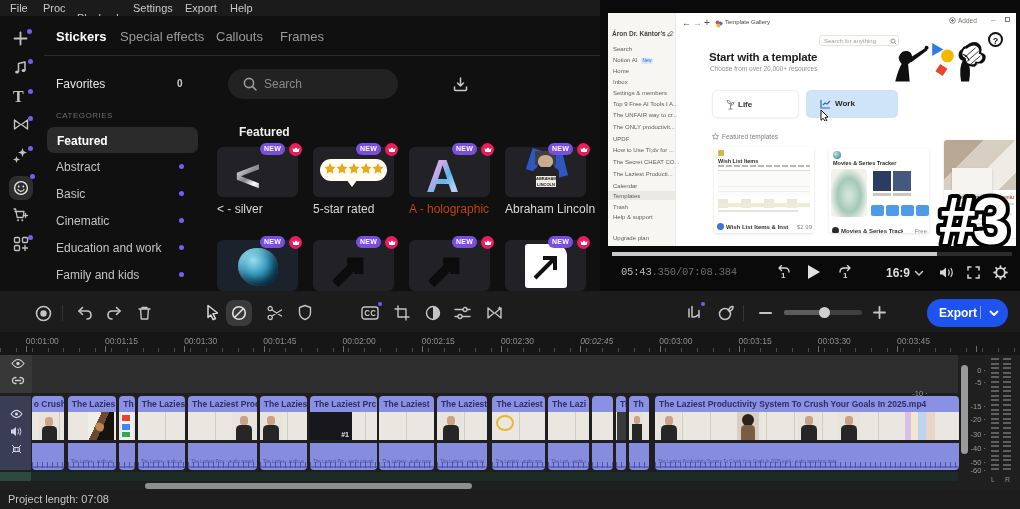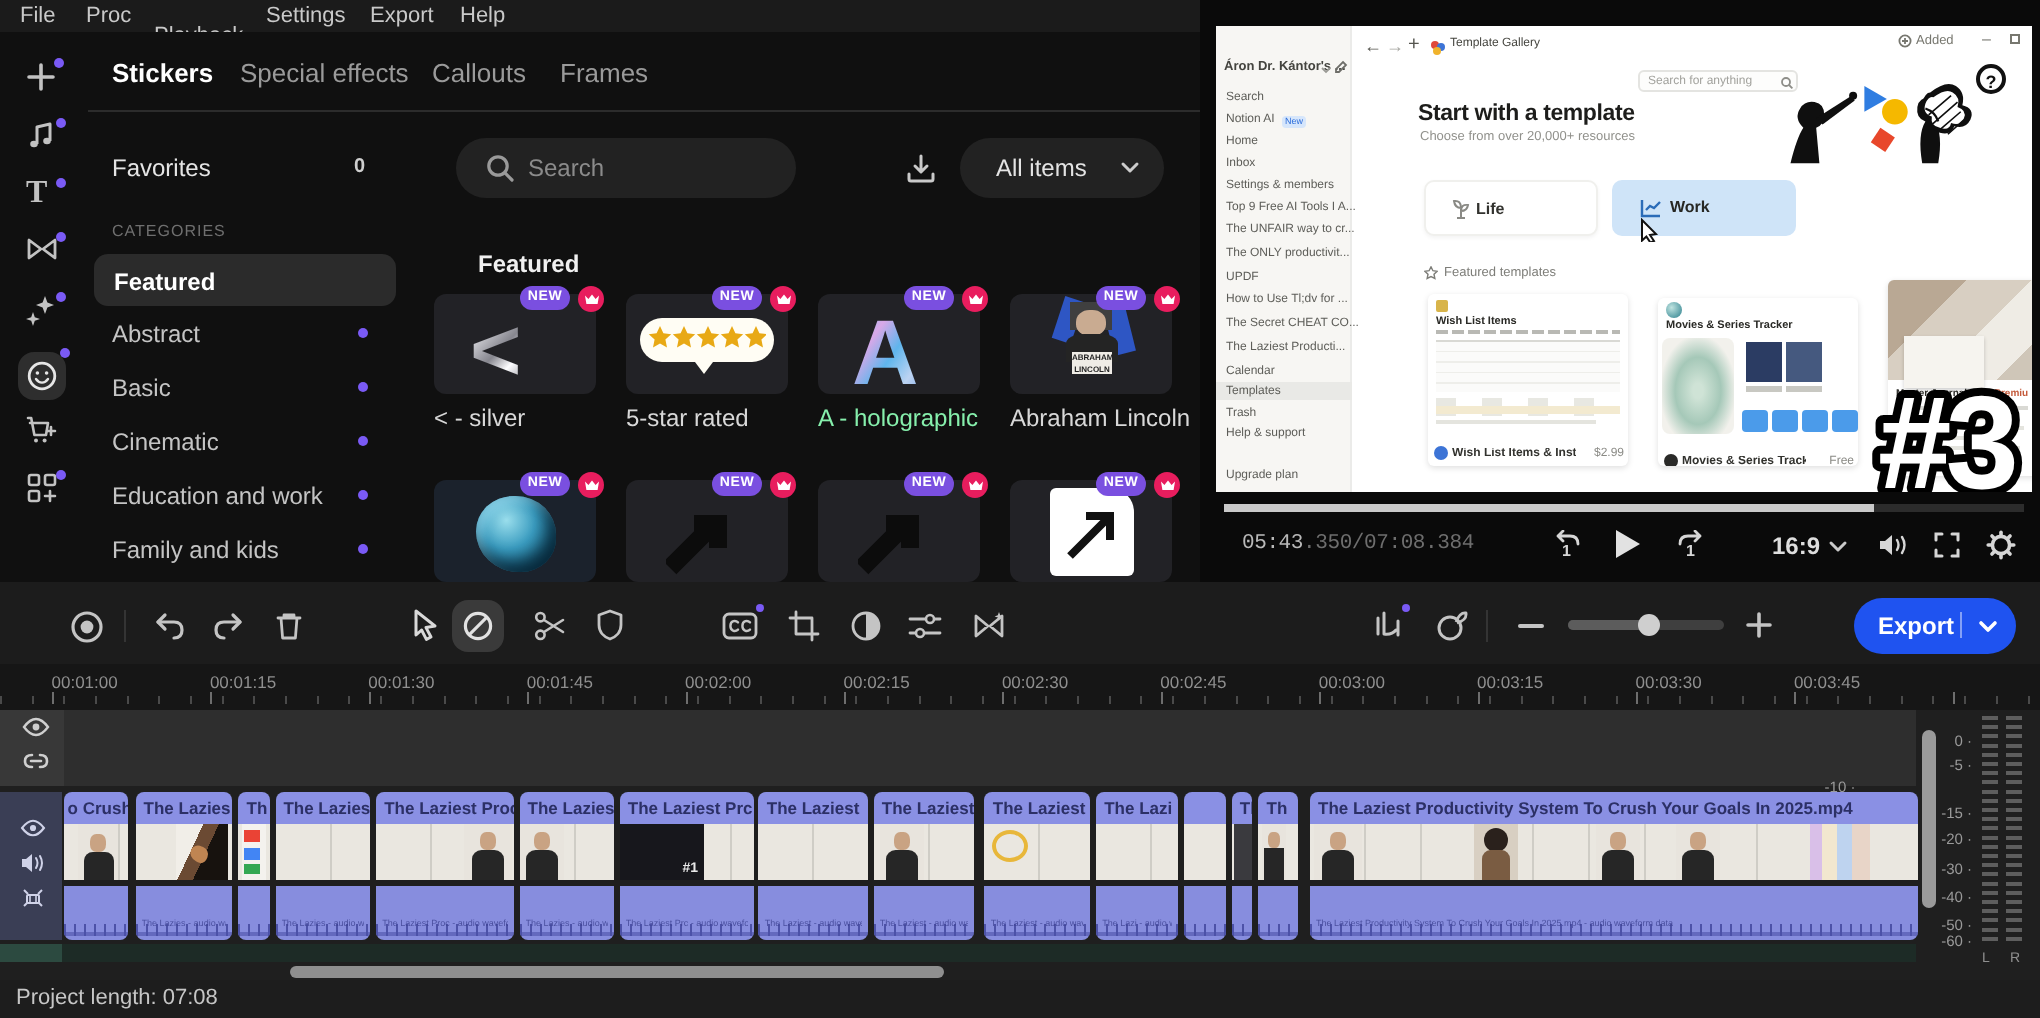--- a/index.html
+++ b/index.html
@@ -55,26 +55,20 @@
       <svg class="abs" style="left:14px;top:7px;" width="16" height="16" viewBox="0 0 16 16">
           <circle cx="7" cy="7" r="4.6" fill="none" stroke="#9a9a9a" stroke-width="1.6"></circle>
           <line x1="10.6" y1="10.6" x2="14" y2="14" stroke="#9a9a9a" stroke-width="1.6" stroke-linecap="round"></line>
         </svg>
       <div class="abs" style="left:36px;top:8px;color:#8b8b8b;font-size:12px;">Search</div>
     </div>
     <svg class="abs" style="left:452px;top:60px;" width="17" height="17" viewBox="0 0 17 17">
         <path d="M8.5 2v7.5M5.5 7l3 3 3-3" fill="none" stroke="#c9c9c9" stroke-width="1.5" stroke-linecap="round" stroke-linejoin="round"></path>
         <path d="M2.5 11v2.5a1 1 0 0 0 1 1h10a1 1 0 0 0 1-1V11" fill="none" stroke="#c9c9c9" stroke-width="1.5" stroke-linecap="round"></path>
       </svg>
-    <div class="abs" style="left:480px;top:53px;width:102px;height:30px;background:#222222;border-radius:15px;">
-      <div class="abs" style="left:18px;top:8px;color:#e4e4e4;font-size:12px;">All items</div>
-      <svg class="abs" style="left:80px;top:11px;" width="10" height="8" viewBox="0 0 10 8">
-          <path d="M1.5 2l3.5 3.5L8.5 2" fill="none" stroke="#cccccc" stroke-width="1.5" stroke-linecap="round" stroke-linejoin="round"></path>
-        </svg>
-    </div>
 
     <div class="abs" style="left:239px;top:109px;color:#f0f0f0;font-size:12px;font-weight:bold;">Featured</div>
 
     <div class="tile" style="left:217px;top:131px;">
       <div class="abs" style="left:18px;top:4px;width:44px;height:42px;font-size:44px;font-weight:bold;color:#d8d8dc;background:linear-gradient(135deg,#f4f4f8 15%,#86868e 45%,#fdfdff 60%,#6e6e76 85%);-webkit-background-clip:text;color:transparent;">&lt;</div>
       <div class="badge-new">NEW</div>
         <div class="badge-crown">
           <svg style="position:absolute;left:3px;top:4px;" width="8" height="6" viewBox="0 0 8 6">
             <path d="M0.5 0.8L2.2 2.5 4 0.3 5.8 2.5 7.5 0.8 6.8 5H1.2z" fill="#fff"></path>
           </svg>
@@ -117,21 +111,21 @@
       <div class="abs" style="left:31px;top:29px;width:20px;height:11px;background:#efece6;font-size:4px;font-weight:bold;color:#222;text-align:center;line-height:5.5px;">ABRAHAM<br>LINCOLN</div>
       <div class="badge-new">NEW</div>
         <div class="badge-crown">
           <svg style="position:absolute;left:3px;top:4px;" width="8" height="6" viewBox="0 0 8 6">
             <path d="M0.5 0.8L2.2 2.5 4 0.3 5.8 2.5 7.5 0.8 6.8 5H1.2z" fill="#fff"></path>
           </svg>
         </div>
     </div>
     <div class="abs" style="left:217px;top:186px;color:#d8d8d8;font-size:12px;">&lt; - silver</div>
     <div class="abs" style="left:313px;top:186px;color:#d8d8d8;font-size:12px;">5-star rated</div>
-    <div class="abs" style="left:409px;top:186px;color:#86efac;font-size:12px;">A - holographic</div>
+    <div class="abs" style="left:409px;top:186px;color:#c2410c;font-size:12px;">A - holographic</div>
     <div class="abs" style="left:505px;top:186px;color:#d8d8d8;font-size:12px;">Abraham Lincoln</div>
 
     <div class="tile" style="left:217px;top:224px;height:51px;background:#1b222c;">
       <div class="abs" style="left:21px;top:8px;width:40px;height:38px;border-radius:48% 52% 45% 55%;background:radial-gradient(circle at 38% 32%,#9adeec 0%,#3a9cc0 40%,#155a78 78%,#0d3c52 100%);box-shadow:inset -4px -5px 8px rgba(5,30,45,0.8), inset 3px 3px 5px rgba(180,240,255,0.5);"></div>
       <div class="badge-new">NEW</div>
         <div class="badge-crown">
           <svg style="position:absolute;left:3px;top:4px;" width="8" height="6" viewBox="0 0 8 6">
             <path d="M0.5 0.8L2.2 2.5 4 0.3 5.8 2.5 7.5 0.8 6.8 5H1.2z" fill="#fff"></path>
           </svg>
         </div>
@@ -509,21 +503,21 @@
   </div>
 
   <div class="abs" style="left:0;top:332px;width:1020px;height:23px;background:#161616;" id="ruler">
     <div class="abs" style="left:21.3px;top:4px;width:42px;text-align:center;color:#8f8f8f;font-size:8.5px;">00:01:00</div>
     <div class="abs" style="left:100.5px;top:4px;width:42px;text-align:center;color:#8f8f8f;font-size:8.5px;">00:01:15</div>
     <div class="abs" style="left:179.7px;top:4px;width:42px;text-align:center;color:#8f8f8f;font-size:8.5px;">00:01:30</div>
     <div class="abs" style="left:258.9px;top:4px;width:42px;text-align:center;color:#8f8f8f;font-size:8.5px;">00:01:45</div>
     <div class="abs" style="left:338.1px;top:4px;width:42px;text-align:center;color:#8f8f8f;font-size:8.5px;">00:02:00</div>
     <div class="abs" style="left:417.3px;top:4px;width:42px;text-align:center;color:#8f8f8f;font-size:8.5px;">00:02:15</div>
     <div class="abs" style="left:496.5px;top:4px;width:42px;text-align:center;color:#8f8f8f;font-size:8.5px;">00:02:30</div>
-    <div class="abs" style="left:575.7px;top:4px;width:42px;text-align:center;color:#8f8f8f;font-size:8.5px;">00:02:45</div>
+    <div class="abs" style="left:575.7px;top:4px;width:42px;text-align:center;color:#8f8f8f;font-size:8.5px;font-style:italic;">00:02:45</div>
     <div class="abs" style="left:654.9px;top:4px;width:42px;text-align:center;color:#8f8f8f;font-size:8.5px;">00:03:00</div>
     <div class="abs" style="left:734.1px;top:4px;width:42px;text-align:center;color:#8f8f8f;font-size:8.5px;">00:03:15</div>
     <div class="abs" style="left:813.3px;top:4px;width:42px;text-align:center;color:#8f8f8f;font-size:8.5px;">00:03:30</div>
     <div class="abs" style="left:892.5px;top:4px;width:42px;text-align:center;color:#8f8f8f;font-size:8.5px;">00:03:45</div>
     <div class="abs" style="left:0;top:16px;width:1020px;height:4px;background:repeating-linear-gradient(90deg,#4a4a4a 0 1px,transparent 1px 15.84px);"></div>
     <div class="abs" style="left:26px;top:14px;width:994px;height:6px;background:repeating-linear-gradient(90deg,#6e6e6e 0 1px,transparent 1px 79.2px);"></div>
   </div>
 
   <div class="abs" style="left:0;top:355px;width:1020px;height:135px;background:#1f1f1f;" id="timeline">
     <div class="abs" style="left:0;top:0;width:958px;height:37.5px;background:#2e2e2e;"></div>

